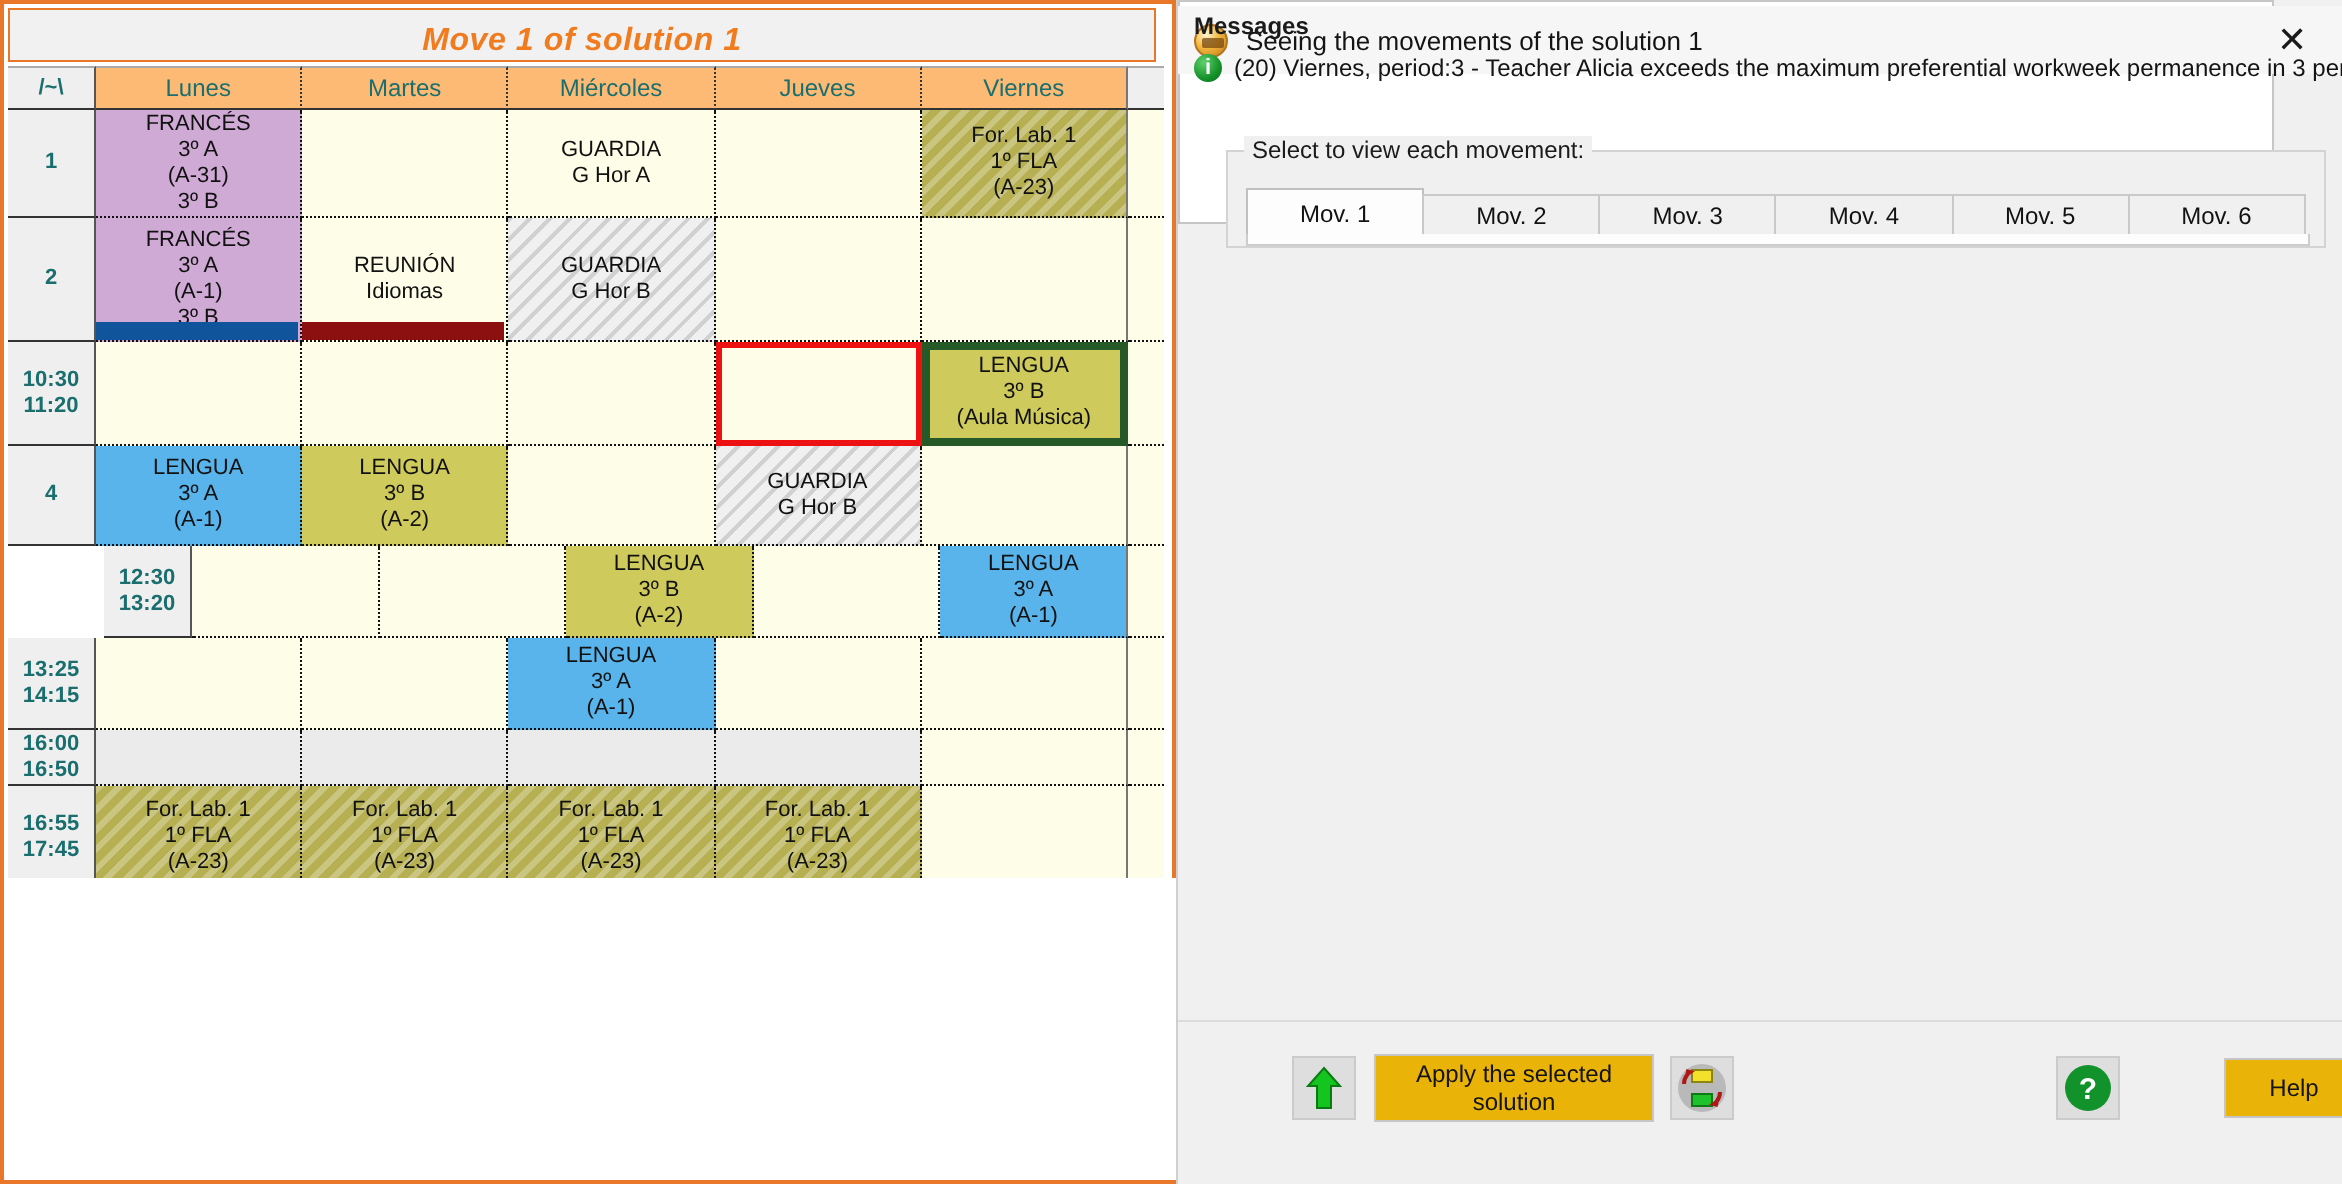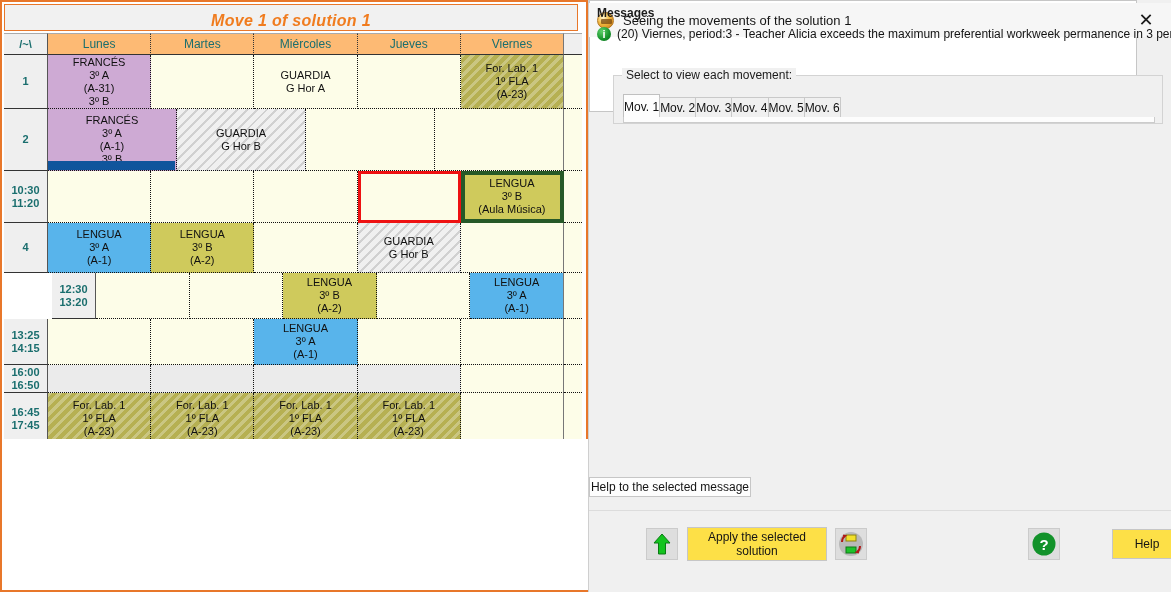--- a/index.html
+++ b/index.html
@@ -161,21 +161,21 @@
     position: absolute; top: -8px; left: 8px;
     background: #f0f0f0; padding: 0 4px; font-size: 12px; color: #1b1b1b;
   }
   #grp-select {
     left: 24px; top: 51px; width: 550px; height: 49px; margin-top: 24px;
   }
   #tabstrip {
     position: absolute; left: 9px; top: 18px; display: flex; align-items: flex-end;
   }
   .tab {
-    height: 21px; padding: 0 0;
+    height: 21px; padding: 0 26px;
     background: #f0f0f0;
     border: 1px solid #c9c9c9;
     border-bottom: none;
     display: flex; align-items: center;
     font-size: 12px; color: #121212;
     margin-right: -1px;
   }
   .tab.active {
     background: #fdfdfd; height: 24px; border-color: #c0c0c0;
   }
@@ -219,21 +219,21 @@
   #bottombar {
     position: absolute; left: 0; top: 510px; width: 583px; height: 82px;
     background: #f0f0f0; border-top: 1px solid #dcdcdc;
   }
   .iconbtn {
     position: absolute; width: 32px; height: 32px;
     background: #dedede; border: 1px solid #cbcbcb;
     display: flex; align-items: center; justify-content: center;
   }
   .actbtn {
-    position: absolute; background: #fde047; border: 1px solid #c6c6c6;
+    position: absolute; background: #eab308; border: 1px solid #c6c6c6;
     display: flex; align-items: center; justify-content: center;
     text-align: center; font-size: 12px; line-height: 14px; color: #141414;
   }
 </style>
 </head>
 <body>
 
 <div id="root">
 
   <div id="timetable-window">
@@ -280,20 +280,25 @@
             <div class="tt-timecell">
               <span>2</span>
             </div>
             <div class="tt-cell f-purple">
               <span class="ln">FRANCÉS</span>
               <span class="ln">3º A</span>
               <span class="ln">(A-1)</span>
               <span class="ln">3º B</span>
               <div class="bar bar-blue"></div>
             </div>
+            <div class="tt-cell f-cream">
+              <span class="ln">REUNIÓN</span>
+              <span class="ln">Idiomas</span>
+              <div class="bar bar-dred"></div>
+            </div>
             <div class="tt-cell f-hatchG">
               <span class="ln">GUARDIA</span>
               <span class="ln">G Hor B</span>
             </div>
             <div class="tt-cell f-cream"></div>
             <div class="tt-cell f-cream" style="border-right: 1px solid rgb(119, 119, 119);"></div>
             <div class="tt-cell rightpad"></div>
           </div>
           <div class="tt-row" style="height: 52px;">
             <div class="tt-timecell">
@@ -376,21 +381,21 @@
             </div>
             <div class="tt-cell f-grey"></div>
             <div class="tt-cell f-grey"></div>
             <div class="tt-cell f-grey"></div>
             <div class="tt-cell f-grey"></div>
             <div class="tt-cell f-cream" style="border-right: 1px solid rgb(119, 119, 119);"></div>
             <div class="tt-cell rightpad f-grey"></div>
           </div>
           <div class="tt-row" style="height: 52px;">
             <div class="tt-timecell">
-              <span>16:45</span>
+              <span>16:55</span>
               <span>17:45</span>
             </div>
             <div class="tt-cell f-hatchO">
               <span class="ln">For. Lab. 1</span>
               <span class="ln">1º FLA</span>
               <span class="ln">(A-23)</span>
             </div>
             <div class="tt-cell f-hatchO">
               <span class="ln">For. Lab. 1</span>
               <span class="ln">1º FLA</span>
@@ -440,21 +445,20 @@
       <span id="msg-label">Messages</span>
       <div id="msg-row">
         <div id="msg-icon">i</div>
         <span id="msg-text">(20) Viernes, period:3 - Teacher Alicia exceeds the maximum preferential workweek permanence in 3 periods</span>
       </div>
       <div id="msg-scroll">
         <div id="msg-scroll-thumb"></div>
       </div>
     </div>
 
-    <div id="btn-helpmsg">Help to the selected message</div>
 
     <div id="bottombar">
       <div class="iconbtn" style="left:57px; top:17px;">
         <svg width="18" height="22" viewBox="0 0 18 22">
           <path d="M9 1 L17 10 H12.5 V21 H5.5 V10 H1 Z" fill="#14c41f" stroke="#0a7a14" stroke-width="1"></path>
         </svg>
       </div>
       <div class="actbtn" id="btn-apply" style="left:98px; top:16px; width:140px; height:34px;">
         <span><span>Apply the selected</span><br><span>solution</span></span>
       </div>

